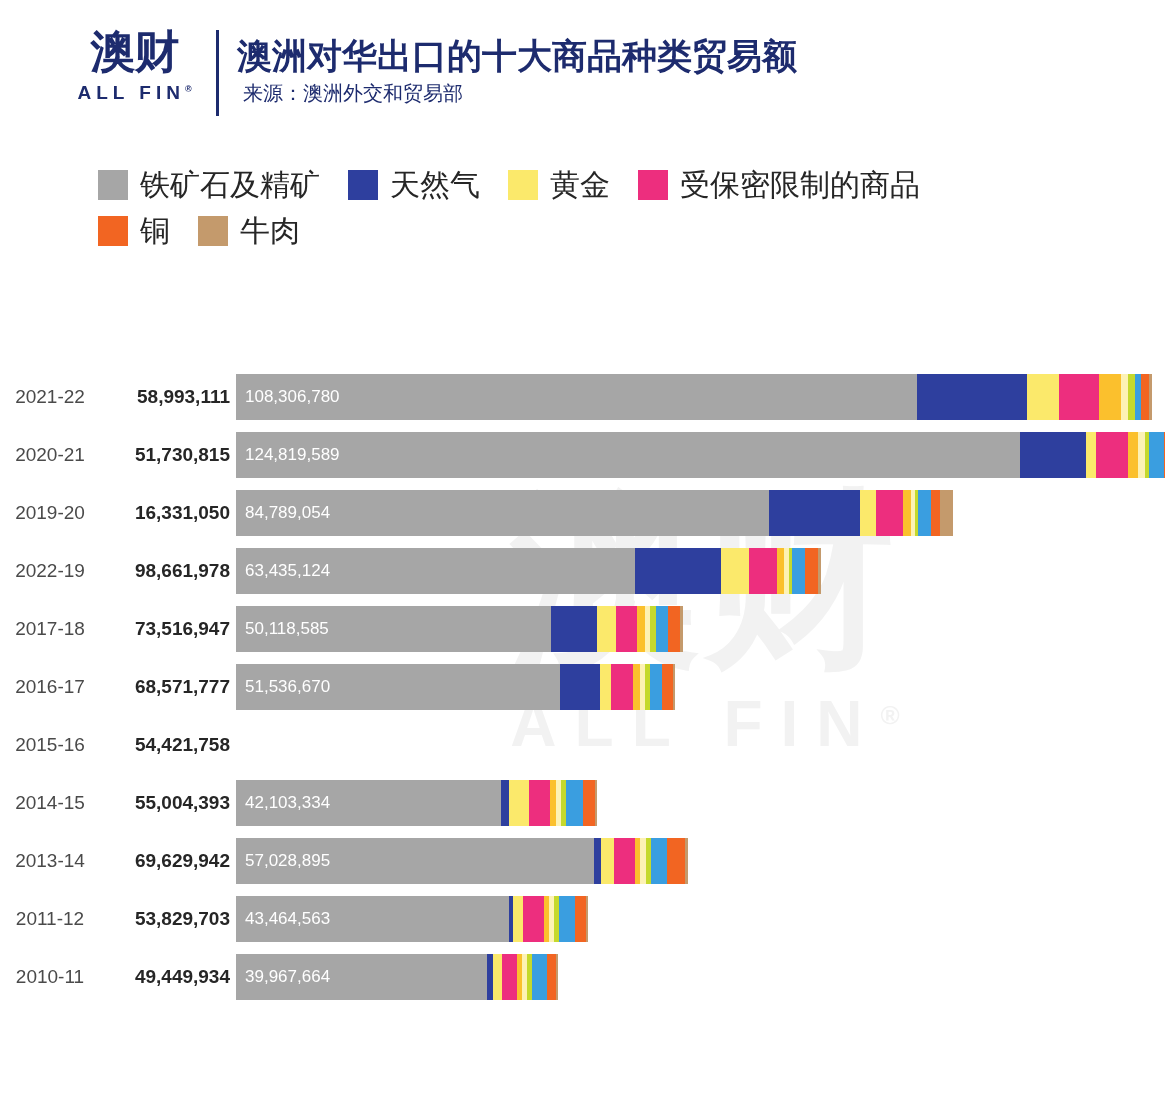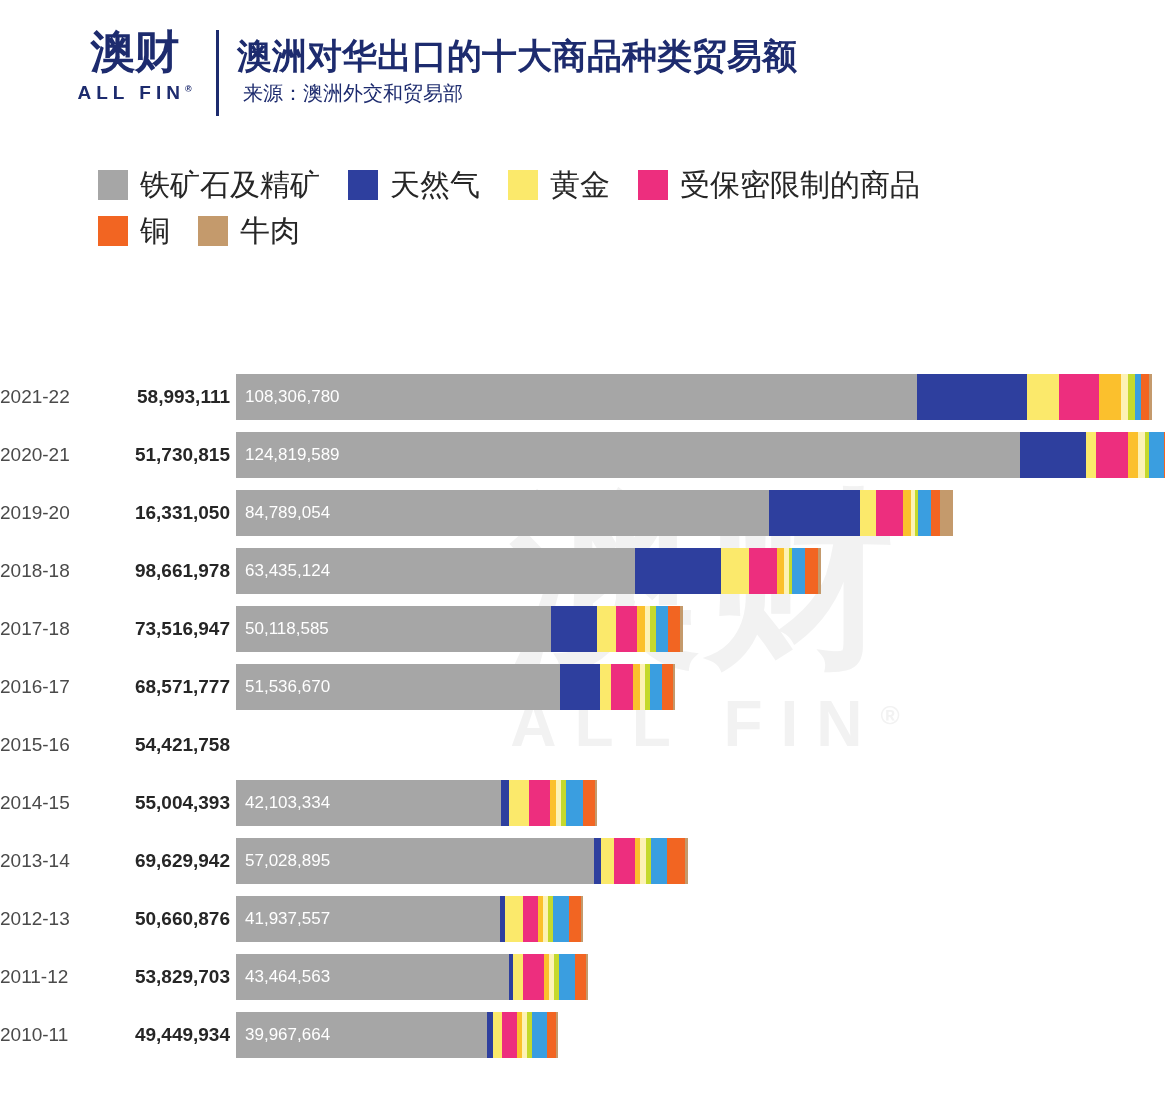--- a/index.html
+++ b/index.html
@@ -169,21 +169,21 @@
     z-index: 2;
   }
   .bar-row {
     position: relative;
     height: 58px;
     display: flex;
     align-items: center;
   }
   .row-year {
     width: 100px;
-    text-align: left;
+    text-align: center;
     font-family: "Liberation Sans", sans-serif;
     font-size: 19px;
     color: #4a4a4a;
     flex: none;
     padding-right: 8px;
   }
   .row-total {
     width: 122px;
     text-align: right;
     font-family: "Liberation Sans", sans-serif;
@@ -318,21 +318,21 @@
         <div class="seg" style="background: rgb(251, 192, 45); width: 7.54054px;"></div>
         <div class="seg" style="background: rgb(253, 242, 181); width: 4.39865px;"></div>
         <div class="seg" style="background: rgb(197, 217, 45); width: 3.14189px;"></div>
         <div class="seg" style="background: rgb(58, 158, 224); width: 12.5676px;"></div>
         <div class="seg" style="background: rgb(242, 101, 34); width: 9.42568px;"></div>
         <div class="seg" style="background: rgb(196, 154, 108); width: 13.1959px;"></div>
         <div class="seg-label">84,789,054</div>
       </div>
     </div>
     <div class="bar-row">
-      <div class="row-year">2018-18</div>
+      <div class="row-year">2022-19</div>
       <div class="row-total">98,661,978</div>
       <div class="bar-wrap">
         <div class="seg" style="background: rgb(166, 166, 166); width: 398.613px;"></div>
         <div class="seg" style="background: rgb(46, 63, 158); width: 86.0878px;"></div>
         <div class="seg" style="background: rgb(251, 233, 107); width: 28.277px;"></div>
         <div class="seg" style="background: rgb(237, 46, 126); width: 28.277px;"></div>
         <div class="seg" style="background: rgb(251, 192, 45); width: 6.28378px;"></div>
         <div class="seg" style="background: rgb(253, 242, 181); width: 5.02703px;"></div>
         <div class="seg" style="background: rgb(197, 217, 45); width: 3.77027px;"></div>
         <div class="seg" style="background: rgb(58, 158, 224); width: 13.1959px;"></div>
@@ -407,37 +407,20 @@
         <div class="seg" style="background: rgb(251, 192, 45); width: 5.65541px;"></div>
         <div class="seg" style="background: rgb(253, 242, 181); width: 5.65541px;"></div>
         <div class="seg" style="background: rgb(197, 217, 45); width: 5.02703px;"></div>
         <div class="seg" style="background: rgb(58, 158, 224); width: 15.7095px;"></div>
         <div class="seg" style="background: rgb(242, 101, 34); width: 18.8514px;"></div>
         <div class="seg" style="background: rgb(196, 154, 108); width: 2.51351px;"></div>
         <div class="seg-label">57,028,895</div>
       </div>
     </div>
     <div class="bar-row">
-      <div class="row-year">2012-13</div>
-      <div class="row-total">50,660,876</div>
-      <div class="bar-wrap">
-        <div class="seg" style="background: rgb(166, 166, 166); width: 263.527px;"></div>
-        <div class="seg" style="background: rgb(46, 63, 158); width: 5.65541px;"></div>
-        <div class="seg" style="background: rgb(251, 233, 107); width: 17.5946px;"></div>
-        <div class="seg" style="background: rgb(237, 46, 126); width: 15.0811px;"></div>
-        <div class="seg" style="background: rgb(251, 192, 45); width: 5.02703px;"></div>
-        <div class="seg" style="background: rgb(253, 242, 181); width: 5.65541px;"></div>
-        <div class="seg" style="background: rgb(197, 217, 45); width: 4.39865px;"></div>
-        <div class="seg" style="background: rgb(58, 158, 224); width: 15.7095px;"></div>
-        <div class="seg" style="background: rgb(242, 101, 34); width: 11.9392px;"></div>
-        <div class="seg" style="background: rgb(196, 154, 108); width: 2px;"></div>
-        <div class="seg-label">41,937,557</div>
-      </div>
-    </div>
-    <div class="bar-row">
       <div class="row-year">2011-12</div>
       <div class="row-total">53,829,703</div>
       <div class="bar-wrap">
         <div class="seg" style="background: rgb(166, 166, 166); width: 273.122px;"></div>
         <div class="seg" style="background: rgb(46, 63, 158); width: 3.77027px;"></div>
         <div class="seg" style="background: rgb(251, 233, 107); width: 10.0541px;"></div>
         <div class="seg" style="background: rgb(237, 46, 126); width: 20.7365px;"></div>
         <div class="seg" style="background: rgb(251, 192, 45); width: 5.02703px;"></div>
         <div class="seg" style="background: rgb(253, 242, 181); width: 5.65541px;"></div>
         <div class="seg" style="background: rgb(197, 217, 45); width: 4.39865px;"></div>

